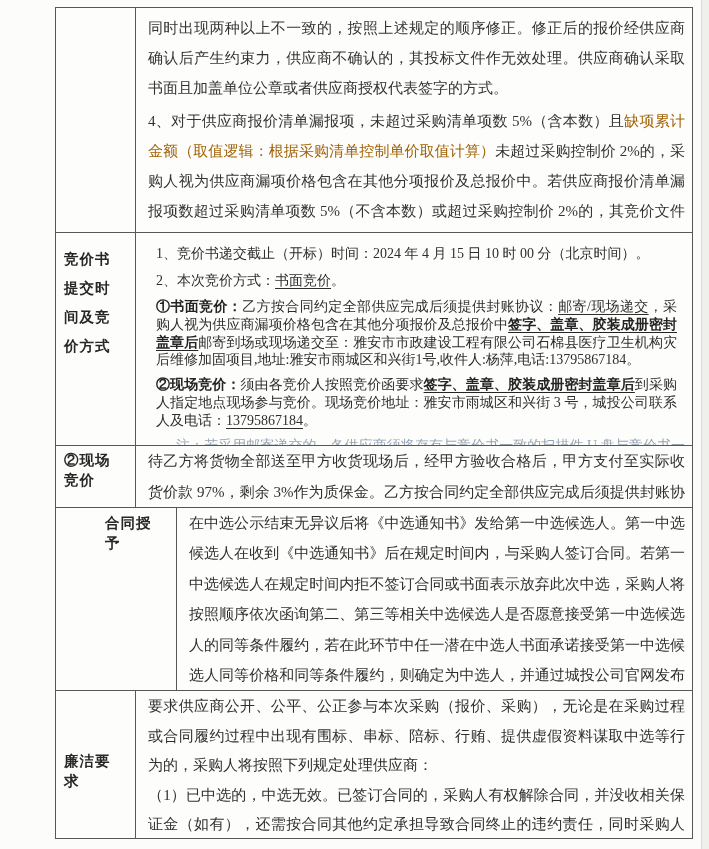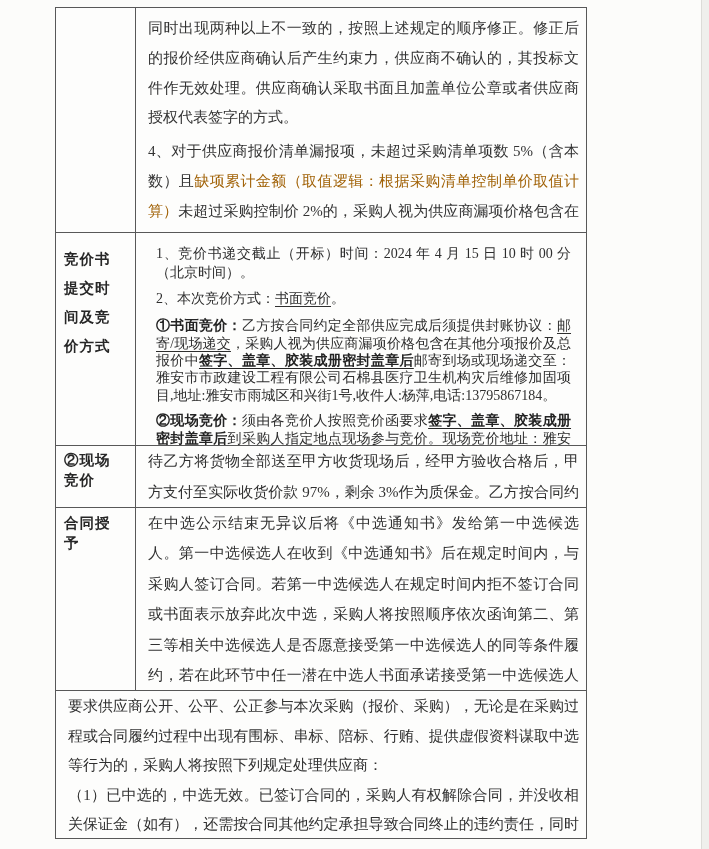--- a/index.html
+++ b/index.html
@@ -10,21 +10,21 @@
     color:#303030;
     overflow:hidden;
     position:relative;
   }
   .page{position:absolute;inset:0;background:#fcfcfa;}
   .page-edge-right{
     position:absolute;top:0;right:0;width:7px;height:100%;
     background:#efefec;border-left:1px solid #dcdcd8;
   }
   .doc-table{
-    position:absolute;left:55px;top:7px;width:532px;height:832px;
+    position:absolute;left:55px;top:7px;width:638px;height:832px;
     border:1.5px solid #585858;
     box-sizing:border-box;
     display:flex;flex-direction:column;
     background:#fdfdfc;
   }
   .t-row{display:flex;box-sizing:border-box;border-bottom:1.5px solid #585858;overflow:hidden;}
   .t-row.last{border-bottom:none;flex:1;}
   .t-label{
     width:80px;min-width:80px;box-sizing:border-box;
     border-right:1.5px solid #585858;
@@ -44,21 +44,21 @@
   .r1 .p2{margin-top:4px;}
   .r2{height:213px;}
   .r2 .t-label{padding-top:12px;}
   .r2 .t-content{font-size:14px;line-height:17.3px;padding-top:4px;color:#2e2e2e;}
   .r2 .item{margin:8px;}
   .r2 .item1{line-height:18.5px;}
   .r3{height:62px;}
   .r3 .t-label{padding-top:4px;line-height:20px;}
   .r3 .t-content{font-size:15px;line-height:31px;padding-top:0;}
   .r4{height:183px;}
-  .r4 .t-label{padding-top:5px;line-height:20px;}
+  .r4 .t-label{padding-top:5px;line-height:20px;margin-left:41px;}
   .r4 .t-content{font-size:15px;line-height:30.4px;padding-top:0;}
   .r5 .t-label{padding-top:60px;line-height:20px;}
   .r5 .t-content{font-size:15px;line-height:29.6px;padding-top:1px;}
   p{margin:0;}
   .b{font-weight:700;color:#242424;font-family:Liberation Mono, monospace;}
   .u{text-decoration:underline;text-underline-offset:3px;text-decoration-thickness:1px;}
   .bu{font-weight:700;text-decoration:underline;text-underline-offset:3px;color:#242424;}
   .blue{color:#a16207;}
   .note{color:#97a5b2;text-indent:2em;margin-top:6px;line-height:17.6px;}
 </style>
@@ -96,20 +96,21 @@
     </div>
 
     <div class="t-row r4">
       <div class="t-label">合同授予</div>
       <div class="t-content">
         <p>在中选公示结束无异议后将《中选通知书》发给第一中选候选人。第一中选候选人在收到《中选通知书》后在规定时间内，与采购人签订合同。若第一中选候选人在规定时间内拒不签订合同或书面表示放弃此次中选，采购人将按照顺序依次函询第二、第三等相关中选候选人是否愿意接受第一中选候选人的同等条件履约，若在此环节中任一潜在中选人书面承诺接受第一中选候选人同等价格和同等条件履约，则确定为中选人，并通过城投公司官网发布公示。</p>
       </div>
     </div>
 
     <div class="t-row r5 last">
+      <div class="t-label">廉洁要求</div>
       <div class="t-content">
         <p>要求供应商公开、公平、公正参与本次采购（报价、采购），无论是在采购过程或合同履约过程中出现有围标、串标、陪标、行贿、提供虚假资料谋取中选等行为的，采购人将按照下列规定处理供应商：</p>
         <p>（1）已中选的，中选无效。已签订合同的，采购人有权解除合同，并没收相关保证金（如有），还需按合同其他约定承担导致合同终止的违约责任，同时采购人可对违</p>
       </div>
     </div>
 
   </div>
 
   <div class="page-edge-right"></div>
 </div>

